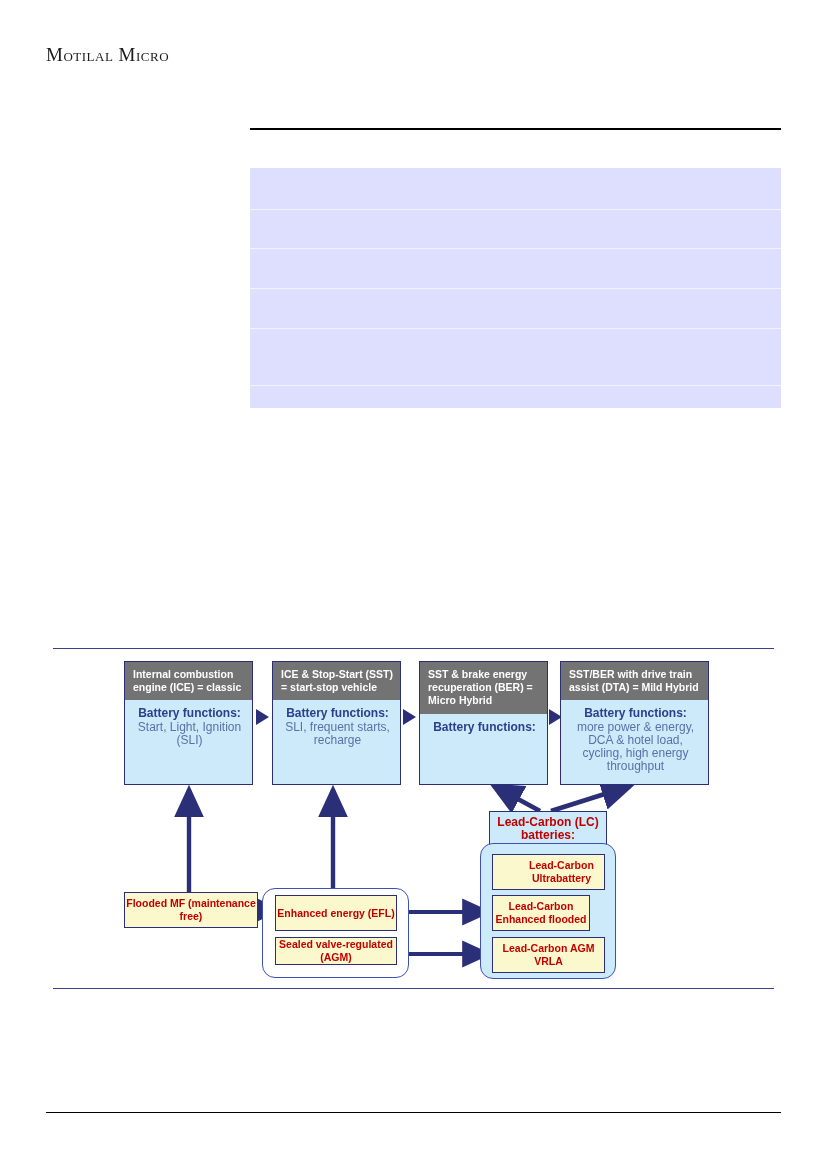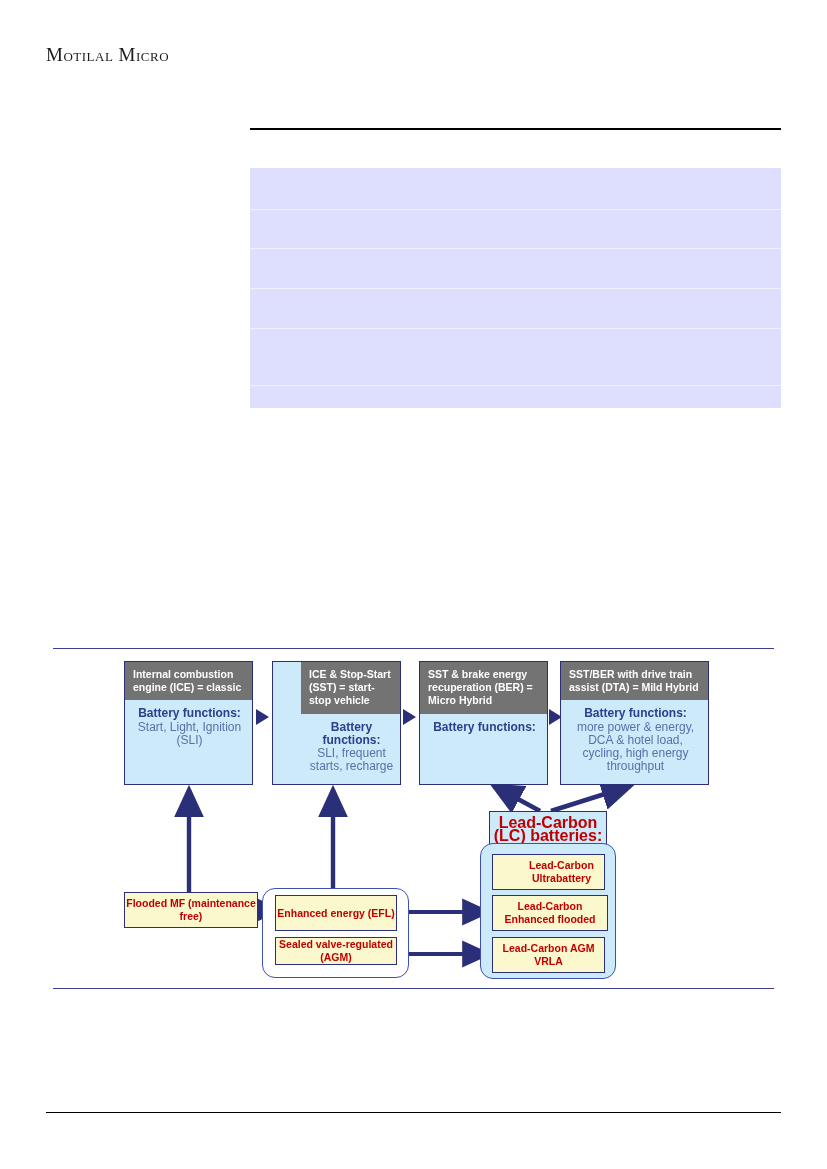--- a/index.html
+++ b/index.html
@@ -149,21 +149,21 @@
     background: #cdeafa;
   }
 
   
   .lc-caption {
     position: absolute;
     box-sizing: border-box;
     border: 1.6px solid #2b2f78;
     background: #cdeafa;
     color: #c00000;
-    font-size: 16px;
+    font-size: 12px;
     font-weight: bold;
     line-height: 13px;
     display: flex;
     align-items: center;
     justify-content: center;
     text-align: center;
   }
 </style>
 </head>
 <body>
@@ -217,21 +217,21 @@
   </svg>
 
   <div class="stage" style="left:124px; top:13px; width:129px; height:124px;">
     <div class="stage-head">Internal combustion engine (ICE) = classic</div>
     <div class="stage-body">
       <b>Battery functions:</b>
       <span>Start, Light, Ignition (SLI)</span>
     </div>
   </div>
 
-  <div class="stage" style="left:272px; top:13px; width:129px; height:124px;padding-left:28px;">
+  <div class="stage" style="left:272px; top:13px; width:129px; height:124px;">
     <div class="stage-head">ICE &amp; Stop-Start (SST) = start-stop vehicle</div>
     <div class="stage-body">
       <b>Battery functions:</b>
       <span>SLI, frequent starts, recharge</span>
     </div>
   </div>
 
   <div class="stage" style="left:419px; top:13px; width:129px; height:124px;">
     <div class="stage-head">SST &amp; brake energy recuperation (BER) = Micro Hybrid</div>
     <div class="stage-body">
@@ -244,21 +244,21 @@
     <div class="stage-body">
       <b>Battery functions:</b>
       <span>more power &amp; energy, DCA &amp; hotel load, cycling, high energy throughput</span>
     </div>
   </div>
 
   <div class="lc-caption" style="left:489px; top:163px; width:118px; height:36px;">Lead-Carbon (LC) batteries:</div>
 
   <div class="group-round filled" style="left:480px; top:195px; width:136px; height:136px;"></div>
   <div class="ybox" style="left:492px; top:206px; width:113px; height:36px;padding-left:26px;">Lead-Carbon Ultrabattery</div>
-  <div class="ybox" style="left:492px; top:247px; width:116px; height:36px;">Lead-Carbon Enhanced flooded</div>
+  <div class="ybox" style="left:492px; top:247px; width:98px; height:36px;">Lead-Carbon Enhanced flooded</div>
   <div class="ybox" style="left:492px; top:289px; width:113px; height:36px;">Lead-Carbon AGM VRLA</div>
 
   <div class="group-round" style="left:262px; top:240px; width:147px; height:90px;"></div>
   <div class="ybox" style="left:275px; top:247px; width:122px; height:36px;">Enhanced energy (EFL)</div>
   <div class="ybox" style="left:275px; top:289px; width:122px; height:28px;">Sealed valve-regulated (AGM)</div>
 
   <div class="ybox" style="left:124px; top:244px; width:134px; height:36px;">Flooded MF (maintenance free)</div>
 
 </div>
 

